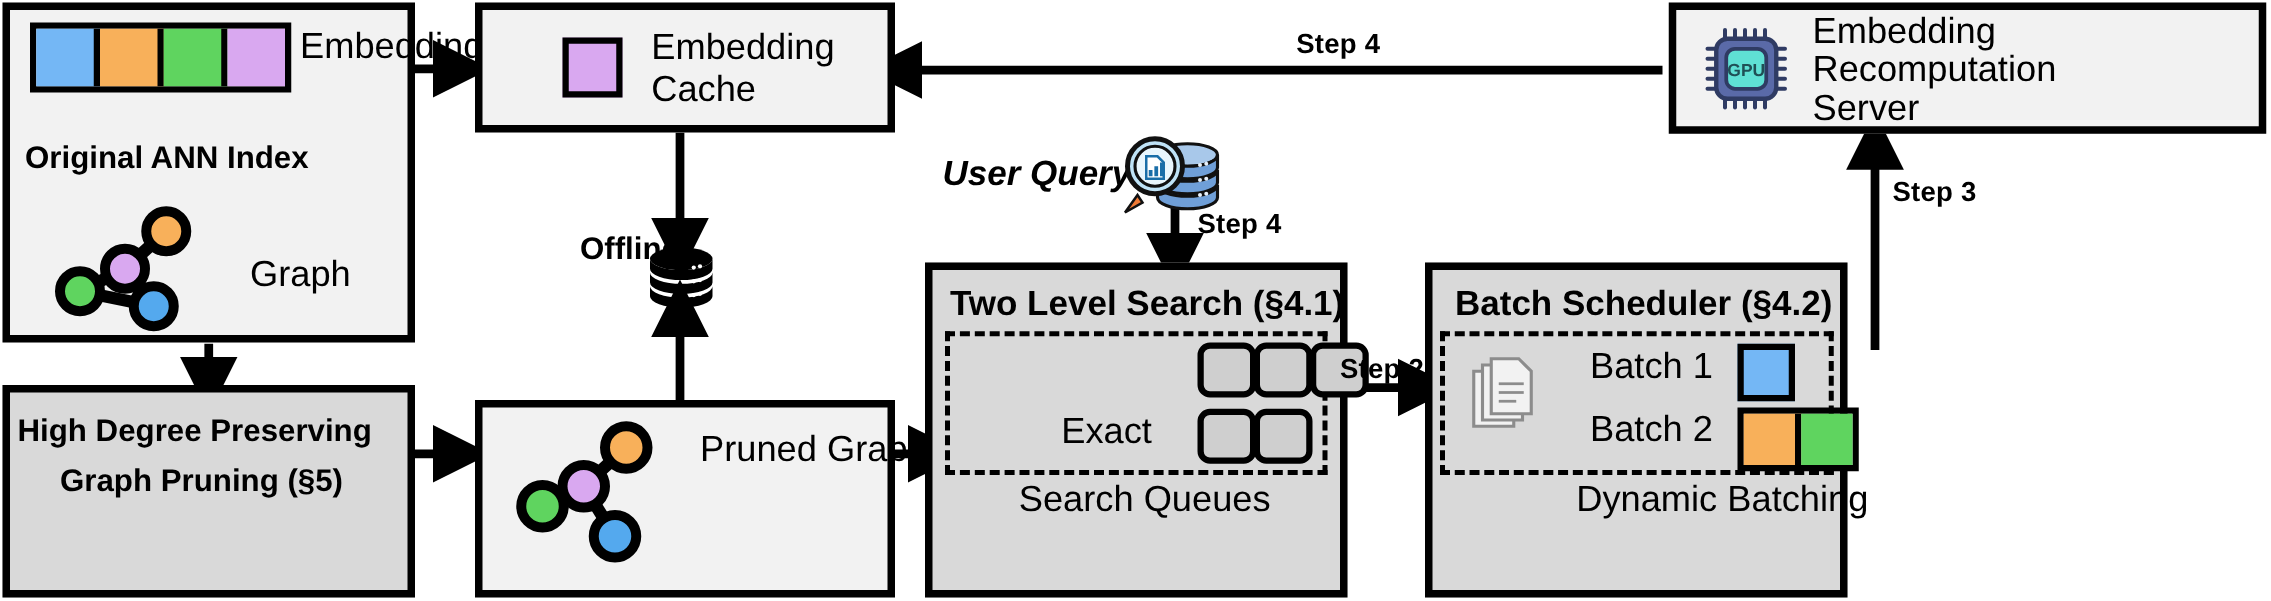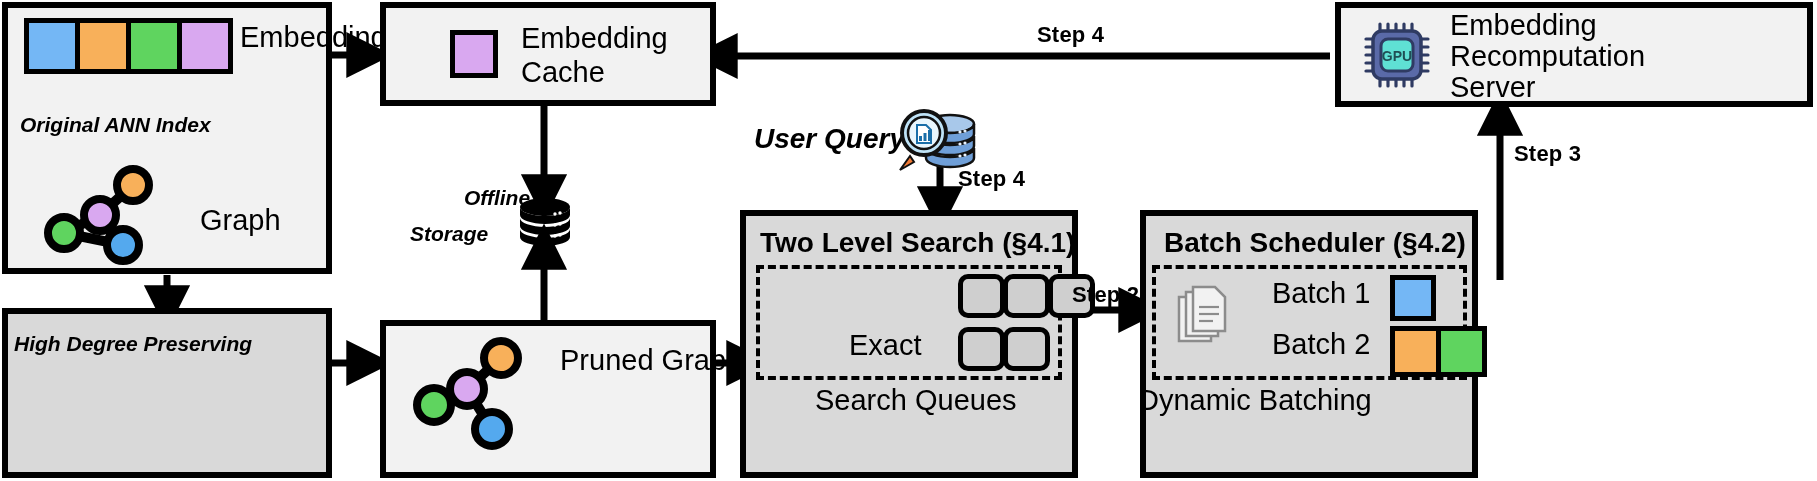--- a/index.html
+++ b/index.html
@@ -17,21 +17,21 @@
   .box {
     position: absolute;
     border: 6px solid #000;
     background: #f2f2f2;
     box-sizing: border-box;
   }
   .box.gray { background: #d9d9d9; }
 
   .lbl { position: absolute; white-space: pre; line-height: 1.1; }
 
-  .title-lg { font-size: 21px; font-weight: bold; font-style: italic; }
+  .title-lg { font-size: 25px; font-weight: bold; }
   .title-md { font-size: 29px; font-weight: normal; }
   .title-bold { font-size: 28px; font-weight: bold; }
   .step { font-size: 22px; font-weight: bold; letter-spacing: .2px; }
 
   
   .cellrow { position: absolute; display: flex; border: 5px solid #000; box-sizing: content-box; }
   .cell { width: 46px; height: 46px; border-right: 5px solid #000; }
   .cell:last-child { border-right: none; }
 
   .sq {
@@ -108,28 +108,28 @@
     </g>
     <circle cx="97" cy="20" r="16" fill="#f8b05a" stroke="#000" stroke-width="8"></circle>
     <circle cx="64" cy="50" r="16" fill="#d9a8f0" stroke="#000" stroke-width="8"></circle>
     <circle cx="28" cy="68" r="16" fill="#5fd45f" stroke="#000" stroke-width="8"></circle>
     <circle cx="87" cy="80" r="16" fill="#54a9ee" stroke="#000" stroke-width="8"></circle>
   </svg>
   <div class="lbl title-md" style="left:200px; top:205px;">Graph</div>
 
   <div class="box gray" style="left:2px; top:308px; width:330px; height:170px;"></div>
   <div class="lbl title-lg" style="left:14px; top:332px;">High Degree Preserving</div>
+  <div class="lbl title-lg" style="left:48px; top:372px;">Graph Pruning (§5)</div>
 
   <div class="box" style="left:380px; top:2px; width:336px; height:104px;"></div>
   <div class="sq" style="left:450px; top:30px; width:48px; height:48px; background:#d9a8f0;"></div>
   <div class="lbl title-md" style="left:521px; top:23px;">Embedding</div>
   <div class="lbl title-md" style="left:521px; top:57px;">Cache</div>
 
   <div class="lbl title-lg" style="left:424px; top:186px;margin-left:40px;">Offline</div>
-  <div class="lbl title-lg" style="left:410px; top:222px;">Storage</div>
   <svg style="left:519px; top:198px; width:52px; height:50px;">
     <g fill="#000">
       <ellipse cx="26" cy="9" rx="25" ry="9"></ellipse>
       <path d="M1,9 L1,17 a25,9 0 0 0 50,0 L51,9 a25,9 0 0 1 -50,0 z"></path>
       <path d="M1,20 L1,28 a25,9 0 0 0 50,0 L51,20 a25,9 0 0 1 -50,0 z"></path>
       <path d="M1,31 L1,39 a25,9 0 0 0 50,0 L51,31 a25,9 0 0 1 -50,0 z"></path>
     </g>
     <g fill="#fff">
       <circle cx="36" cy="16" r="1.7"></circle>
         <circle cx="41" cy="15" r="1.7"></circle>
@@ -214,21 +214,21 @@
       <line x1="24" y1="36" x2="38" y2="36"></line>
     </g>
   </svg>
   <div class="lbl title-md" style="left:1272px; top:278px;">Batch 1</div>
   <div class="sq" style="left:1390px; top:275px; width:46px; height:46px; background:#74b7f5;"></div>
   <div class="lbl title-md" style="left:1272px; top:329px;">Batch 2</div>
   <div class="cellrow" style="left:1390px; top:326px;">
     <div class="cell" style="width:41px;height:41px;background:#f8b05a;"></div>
     <div class="cell" style="width:41px;height:41px;background:#5fd45f;"></div>
   </div>
-  <div class="lbl title-md" style="left:1138px; top:385px;">Dynamic Batching</div>
+  <div class="lbl title-md" style="left:1261px; top:385px;">Dynamic Batching</div>
 
   <div class="lbl step" style="left:1514px; top:142px;">Step 3</div>
 
   <div class="box" style="left:1335px; top:2px; width:478px; height:105px;"></div>
   <svg style="left:1364px; top:22px; width:66px; height:66px;">
     <g stroke="#2f3b63" stroke-width="3.2" stroke-linecap="round">
       <line x1="16" y1="2" x2="16" y2="11"></line>
         <line x1="24" y1="2" x2="24" y2="11"></line>
       <line x1="32" y1="2" x2="32" y2="11"></line>
         <line x1="40" y1="2" x2="40" y2="11"></line>

